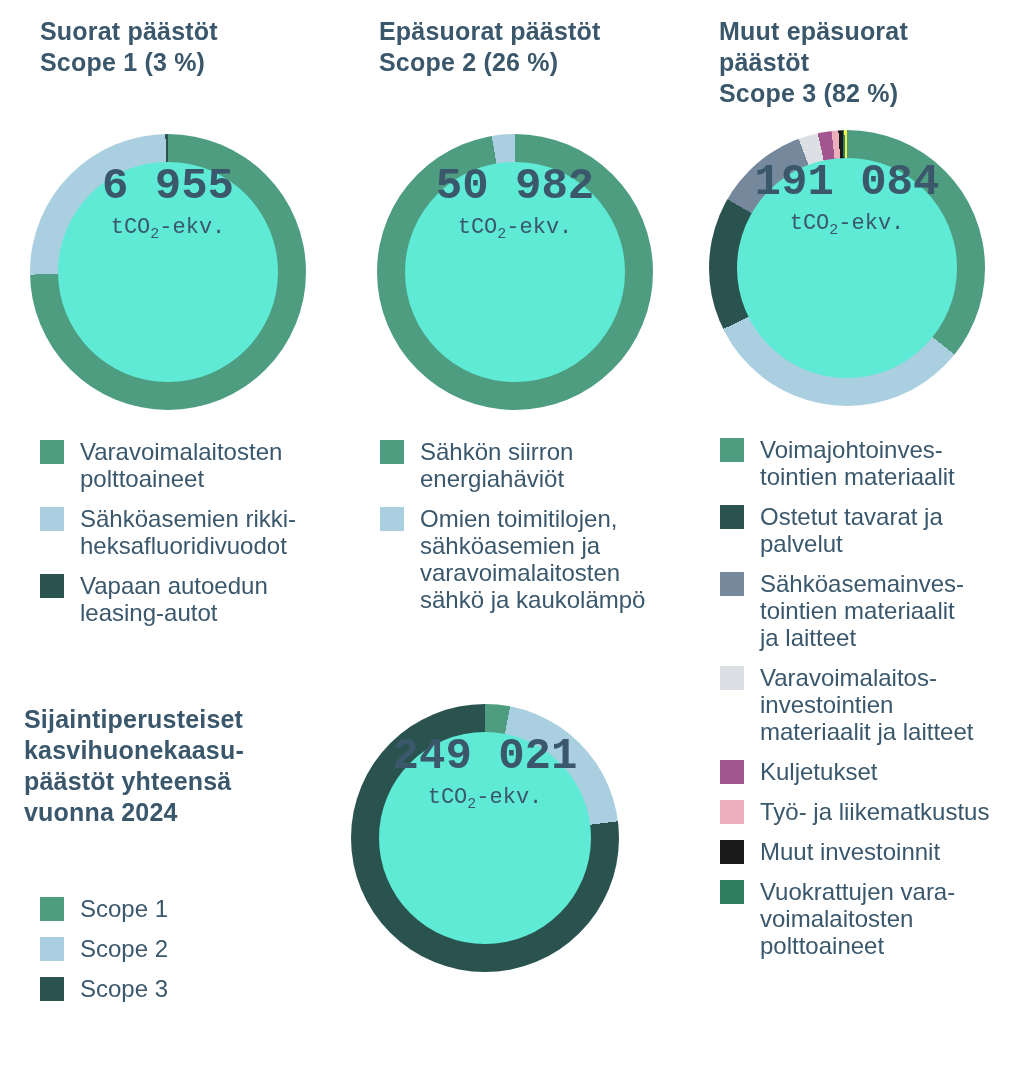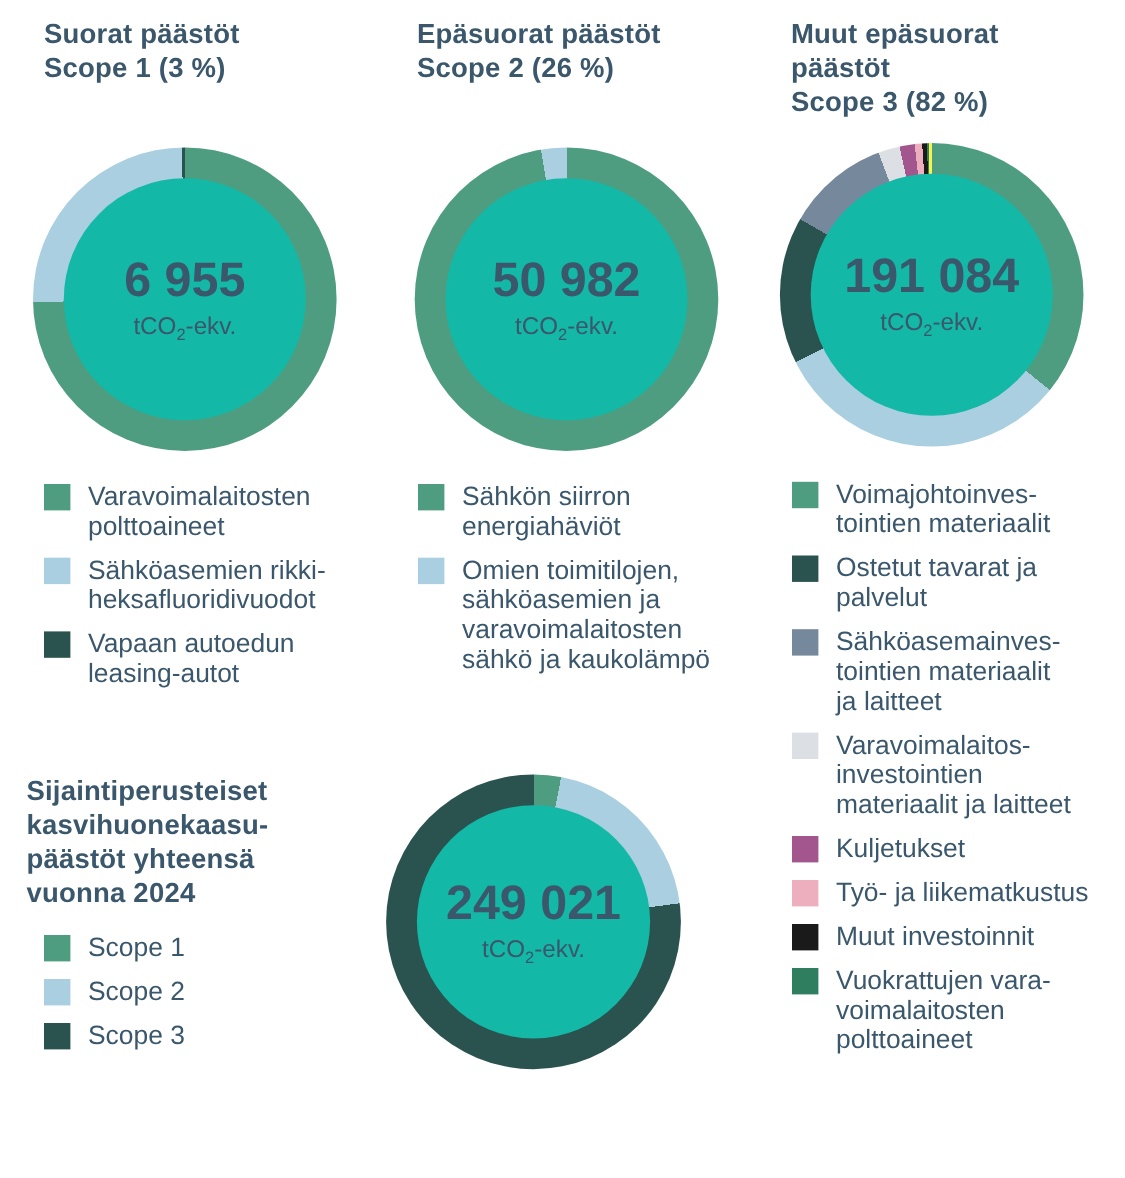--- a/index.html
+++ b/index.html
@@ -21,32 +21,32 @@
   .pos-h4 { left: 24px;  top: 704px; width: 320px; }
 
   .donut { position: absolute; }
   .pos-d1 { left: 30px;  top: 134px; width: 276px; height: 276px; }
   .pos-d2 { left: 377px; top: 134px; width: 276px; height: 276px; }
   .pos-d3 { left: 709px; top: 130px; width: 276px; height: 276px; }
   .pos-d4 { left: 351px; top: 704px; width: 268px; height: 268px; }
 
   .ring { position: absolute; inset: 0; border-radius: 50%; }
   .hole {
-    position: absolute; inset: 28px; border-radius: 50%; background: #14b8a6;
-    display: flex; flex-direction: column; align-items: center; justify-content: center;
+    position: absolute; inset: 28px; border-radius: 50%; background: #5eead4;
+    display: flex; flex-direction: column; align-items: center;  font-family: Liberation Mono, monospace;
   }
   .center-value { font-size: 44px; font-weight: 700; line-height: 1.1; }
   .center-unit  { font-size: 22px; margin-top: 5px; }
   .center-unit sub { font-size: 0.68em; }
 
   .legend { position: absolute; list-style: none; }
   .pos-l1 { left: 40px;  top: 438px; width: 300px; }
   .pos-l2 { left: 380px; top: 438px; width: 300px; }
   .pos-l3 { left: 720px; top: 436px; width: 303px; }
-  .pos-l4 { left: 40px;  top: 848px; width: 300px; }
+  .pos-l4 { left: 40px;  top: 895px; width: 300px; }
 
   .legend-item { display: flex; align-items: flex-start; margin-bottom: 13px; }
   .swatch { width: 24px; height: 24px; flex: 0 0 24px; margin-top: 2px; margin-right: 16px; }
   .legend-label { font-size: 24px; line-height: 27px; white-space: pre-line; }
 </style>
 </head>
 <body>
 
 <div class="page">
 

